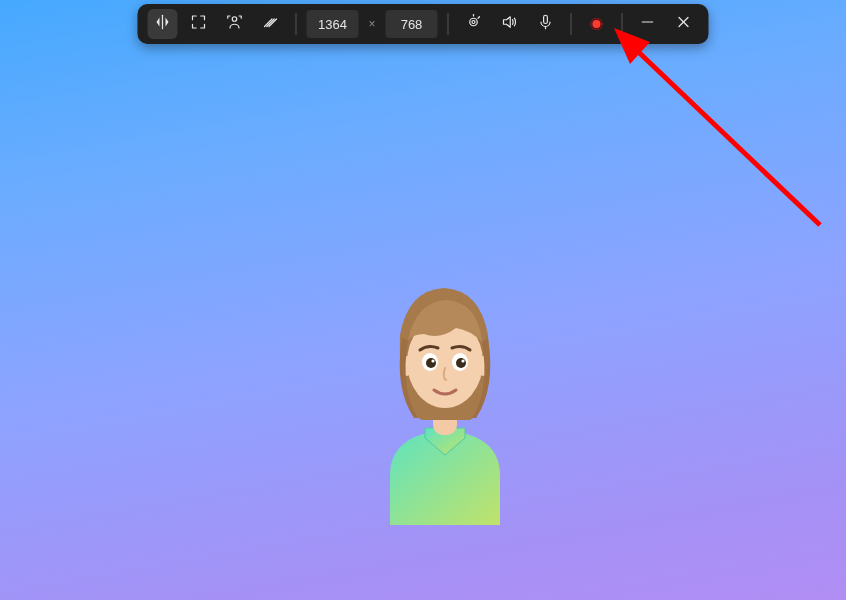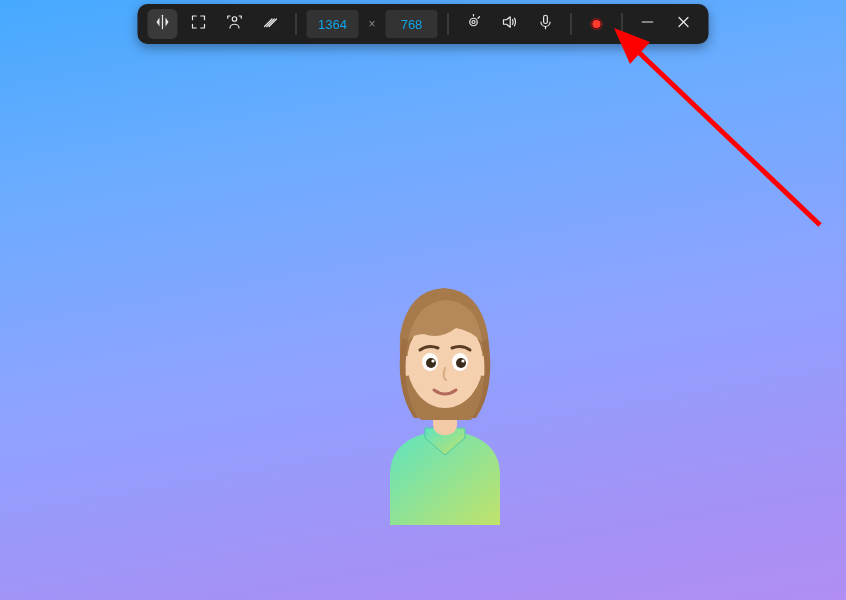--- a/index.html
+++ b/index.html
@@ -30,21 +30,21 @@
     color:#e8e8e8;
     cursor:pointer;
   }
   .btn.active{background:#3a3a3a;}
   .btn svg{width:18px;height:18px;stroke:#e8e8e8;stroke-width:1.6;fill:none;stroke-linecap:round;stroke-linejoin:round;}
   .divider{width:1px;height:22px;background:#555;margin:0 4px;}
   .dim-input{
     width:48px;height:26px;
     background:#333;
     border:none;border-radius:4px;
-    color:#0ea5e9;
+    color:#e5e5e5;
     font-size:13px;
     text-align:center;
     outline:none;
   }
   .dim-x{color:#888;font-size:12px;padding:0 4px;}
   .rec-dot{width:12px;height:12px;border-radius:50%;background:#ff3b30;box-shadow:0 0 0 2px #581414 inset;}
   
   .avatar{
     position:absolute;
     left:370px;top:280px;

